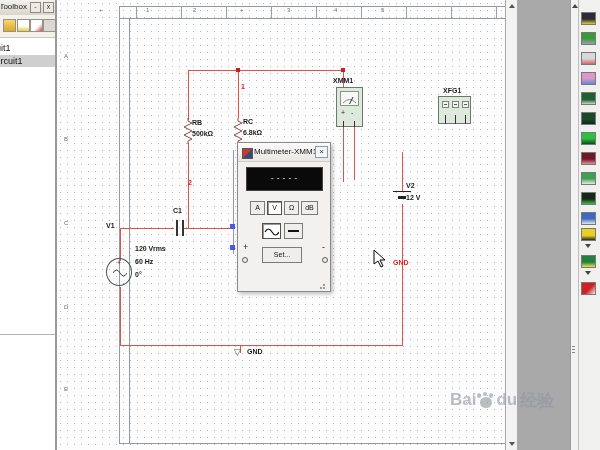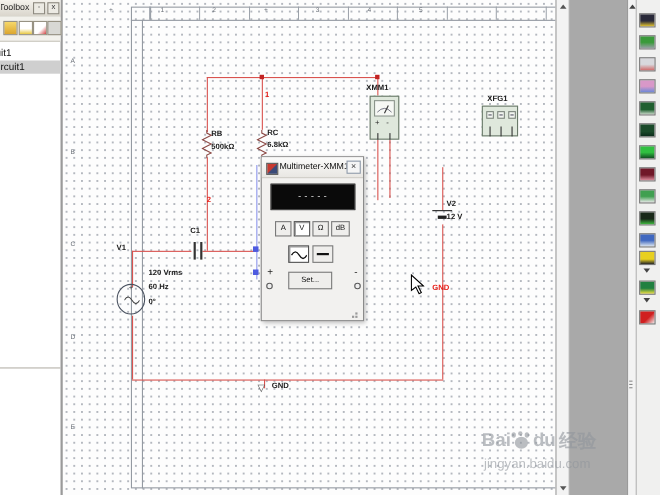--- a/index.html
+++ b/index.html
@@ -65,21 +65,21 @@
   .arrow-up{width:0;height:0;border-left:3px solid transparent;border-right:3px solid transparent;border-bottom:4px solid #555;}
   .arrow-down{width:0;height:0;border-left:3px solid transparent;border-right:3px solid transparent;border-top:4px solid #555;}
   #mdi-gray{left:518px;top:0;width:52px;height:450px;background:#a9a9a9;}
   #thin-scroll{left:570px;top:0;width:8px;height:450px;background:#f3f3f3;border-left:1px solid #9a9a9a;box-sizing:border-box;}
   #thin-grip{left:572px;top:346px;width:3px;height:1px;background:#8a8a8a;box-shadow:0 3px 0 #8a8a8a,0 6px 0 #8a8a8a;}
   #inst-toolbar{left:578px;top:0;width:22px;height:450px;background:#f0f0ef;border-left:1px solid #bcbcbc;box-sizing:border-box;}
   .tb-icon{left:581px;width:15px;height:13px;border:1px solid #787878;box-sizing:border-box;}
   .tb-arrow{left:585px;width:0;height:0;border-left:3px solid transparent;border-right:3px solid transparent;border-top:4px solid #444;}
   
   #cursor{left:373px;top:249px;z-index:30;}
-  #watermark{left:438px;top:388px;width:135px;height:48px;z-index:20;pointer-events:none;}
+  #watermark{left:450px;top:388px;width:135px;height:48px;z-index:20;pointer-events:none;}
   .wm-txt{color:rgba(145,150,156,.62);font-weight:700;}
   #wm-row1{left:0;top:0;height:24px;display:flex;align-items:center;}
   #wm-paw{position:relative;width:18px;height:16px;margin:0 1px;}
   #wm-paw b{position:absolute;border-radius:50%;background:rgba(145,150,156,.62);}
   #wm-url{left:2px;top:26px;font-size:12px;color:rgba(145,150,156,.62);}
 </style>
 </head>
 <body>
 
 <div id="app">
@@ -274,16 +274,15 @@
       <span class="wm-txt" style="font-size:17px;">Bai</span>
       <span id="wm-paw">
         <b style="left:3px;top:5px;width:12px;height:11px;"></b>
         <b style="left:0px;top:1px;width:4px;height:5px;"></b>
         <b style="left:6px;top:0px;width:4px;height:4px;"></b>
         <b style="left:12px;top:1px;width:4px;height:5px;"></b>
       </span>
       <span class="wm-txt" style="font-size:17px;">du</span>
       <span class="wm-txt" style="font-size:17px;margin-left:3px;">经验</span>
     </div>
-    <div id="wm-url" class="abs">jingyan.baidu.com</div>
   </div>
 
 </div>
 
 </body></html>

